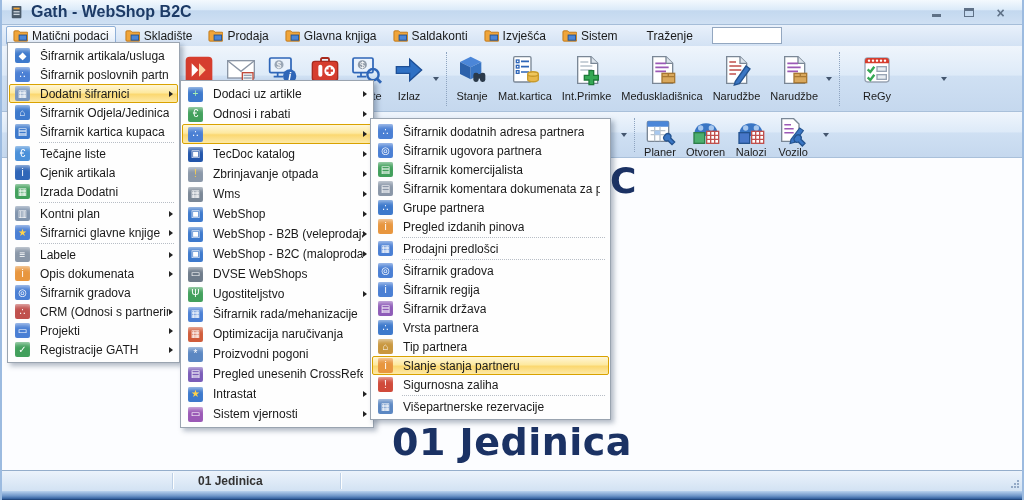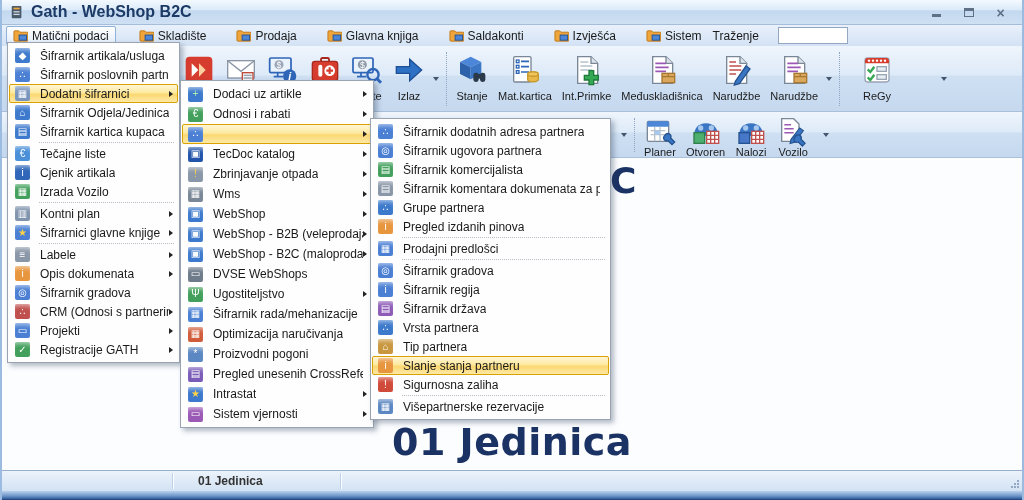--- a/index.html
+++ b/index.html
@@ -18,21 +18,21 @@
   .wc-max i{display:block;width:10px;height:9px;border:1px solid #5f7187;border-top-width:3px;}
   .wc-close{font-size:14px;font-weight:bold;}
   
   .menubar{position:absolute;left:0;top:25px;width:100%;height:21px;
     background:linear-gradient(180deg,#e9f1fb,#d3e2f4);
     display:flex;align-items:center;padding:0 4px;gap:2px;}
   .mb-item{display:flex;align-items:center;gap:4px;padding:1px 6px;height:19px;
     font-size:12px;color:#1a1a1a;border:1px solid transparent;border-radius:2px;cursor:default;}
   .mb-item.active{border-color:#8fb0d8;background:linear-gradient(180deg,#fefefe,#e3edf9);}
   .mb-ico{width:15px;height:15px;flex:0 0 15px;}
-  .search-wrap{display:flex;align-items:center;gap:19px;margin-left:2px;}
+  .search-wrap{display:flex;align-items:center;gap:19px;margin-left:20px;}
   .search-label{font-size:12px;color:#1a1a1a;}
   .search-input{width:70px;height:17px;border:1px solid #93a7c0;background:#fff;font-size:11px;padding:0 3px;}
   
   .toolbar{position:absolute;left:0;width:100%;
     background:linear-gradient(180deg,#eff5fc 0%,#ddeaf8 45%,#cfe0f3 46%,#c5d8ee 100%);
     border-bottom:1px solid #a9c0da;display:flex;align-items:stretch;}
   .toolbar1{top:46px;height:66px;padding:2px 2px 1px 176px;}
   .toolbar2{top:112px;height:46px;padding:2px 2px 1px 556px;}
   .tb-item{display:flex;flex-direction:column;align-items:center;justify-content:flex-start;
     padding:2px 5px 1px;border-radius:3px;cursor:default;min-width:34px;}
@@ -97,21 +97,21 @@
           <i></i>
         </span>
       <span class="wc wc-max">
           <i></i>
         </span>
       <span class="wc wc-close">×</span>
     </span>
   </div>
 
   <div class="menubar">
-    <span style="display:flex;gap:16px;align-items:center;">
+    <span style="display:flex;gap:2px;align-items:center;">
 
     <span class="mb-item active">
           <span class="mb-ico">
             <svg viewBox="0 0 16 16" width="15" height="15">
               <path d="M1 4c0-.6.4-1 1-1h4l1.5 1.5H15c.6 0 1 .4 1 1V13c0 .6-.4 1-1 1H2c-.6 0-1-.4-1-1z" fill="#f0a53a" stroke="#c07818" stroke-width="1"></path>
               <rect x="6.5" y="7.5" width="8" height="5.5" fill="#4b86d8" stroke="#24538f" stroke-width="1"></rect>
             </svg>
           </span>
           <span class="mb-label">Matični podaci</span>
         </span>
@@ -473,21 +473,21 @@
         <span class="m-label">Tečajne liste</span>
         <span class="sub-arrow" style="visibility: hidden;"></span>
       </div>
       <div class="m-item">
         <span class="mi" style="background: rgb(47, 102, 184);">i</span>
         <span class="m-label">Cjenik artikala</span>
         <span class="sub-arrow" style="visibility: hidden;"></span>
       </div>
       <div class="m-item">
         <span class="mi" style="background: rgb(66, 160, 92);">▦</span>
-        <span class="m-label">Izrada Vozilo</span>
+        <span class="m-label">Izrada Dodatni</span>
         <span class="sub-arrow" style="visibility: hidden;"></span>
       </div>
       <div class="msep"></div>
       <div class="m-item">
         <span class="mi" style="background: rgb(128, 148, 173);">▥</span>
         <span class="m-label">Kontni plan</span>
         <span class="sub-arrow"></span>
       </div>
       <div class="m-item">
         <span class="mi" style="background: rgb(74, 127, 212); color: rgb(255, 210, 74);">★</span>

